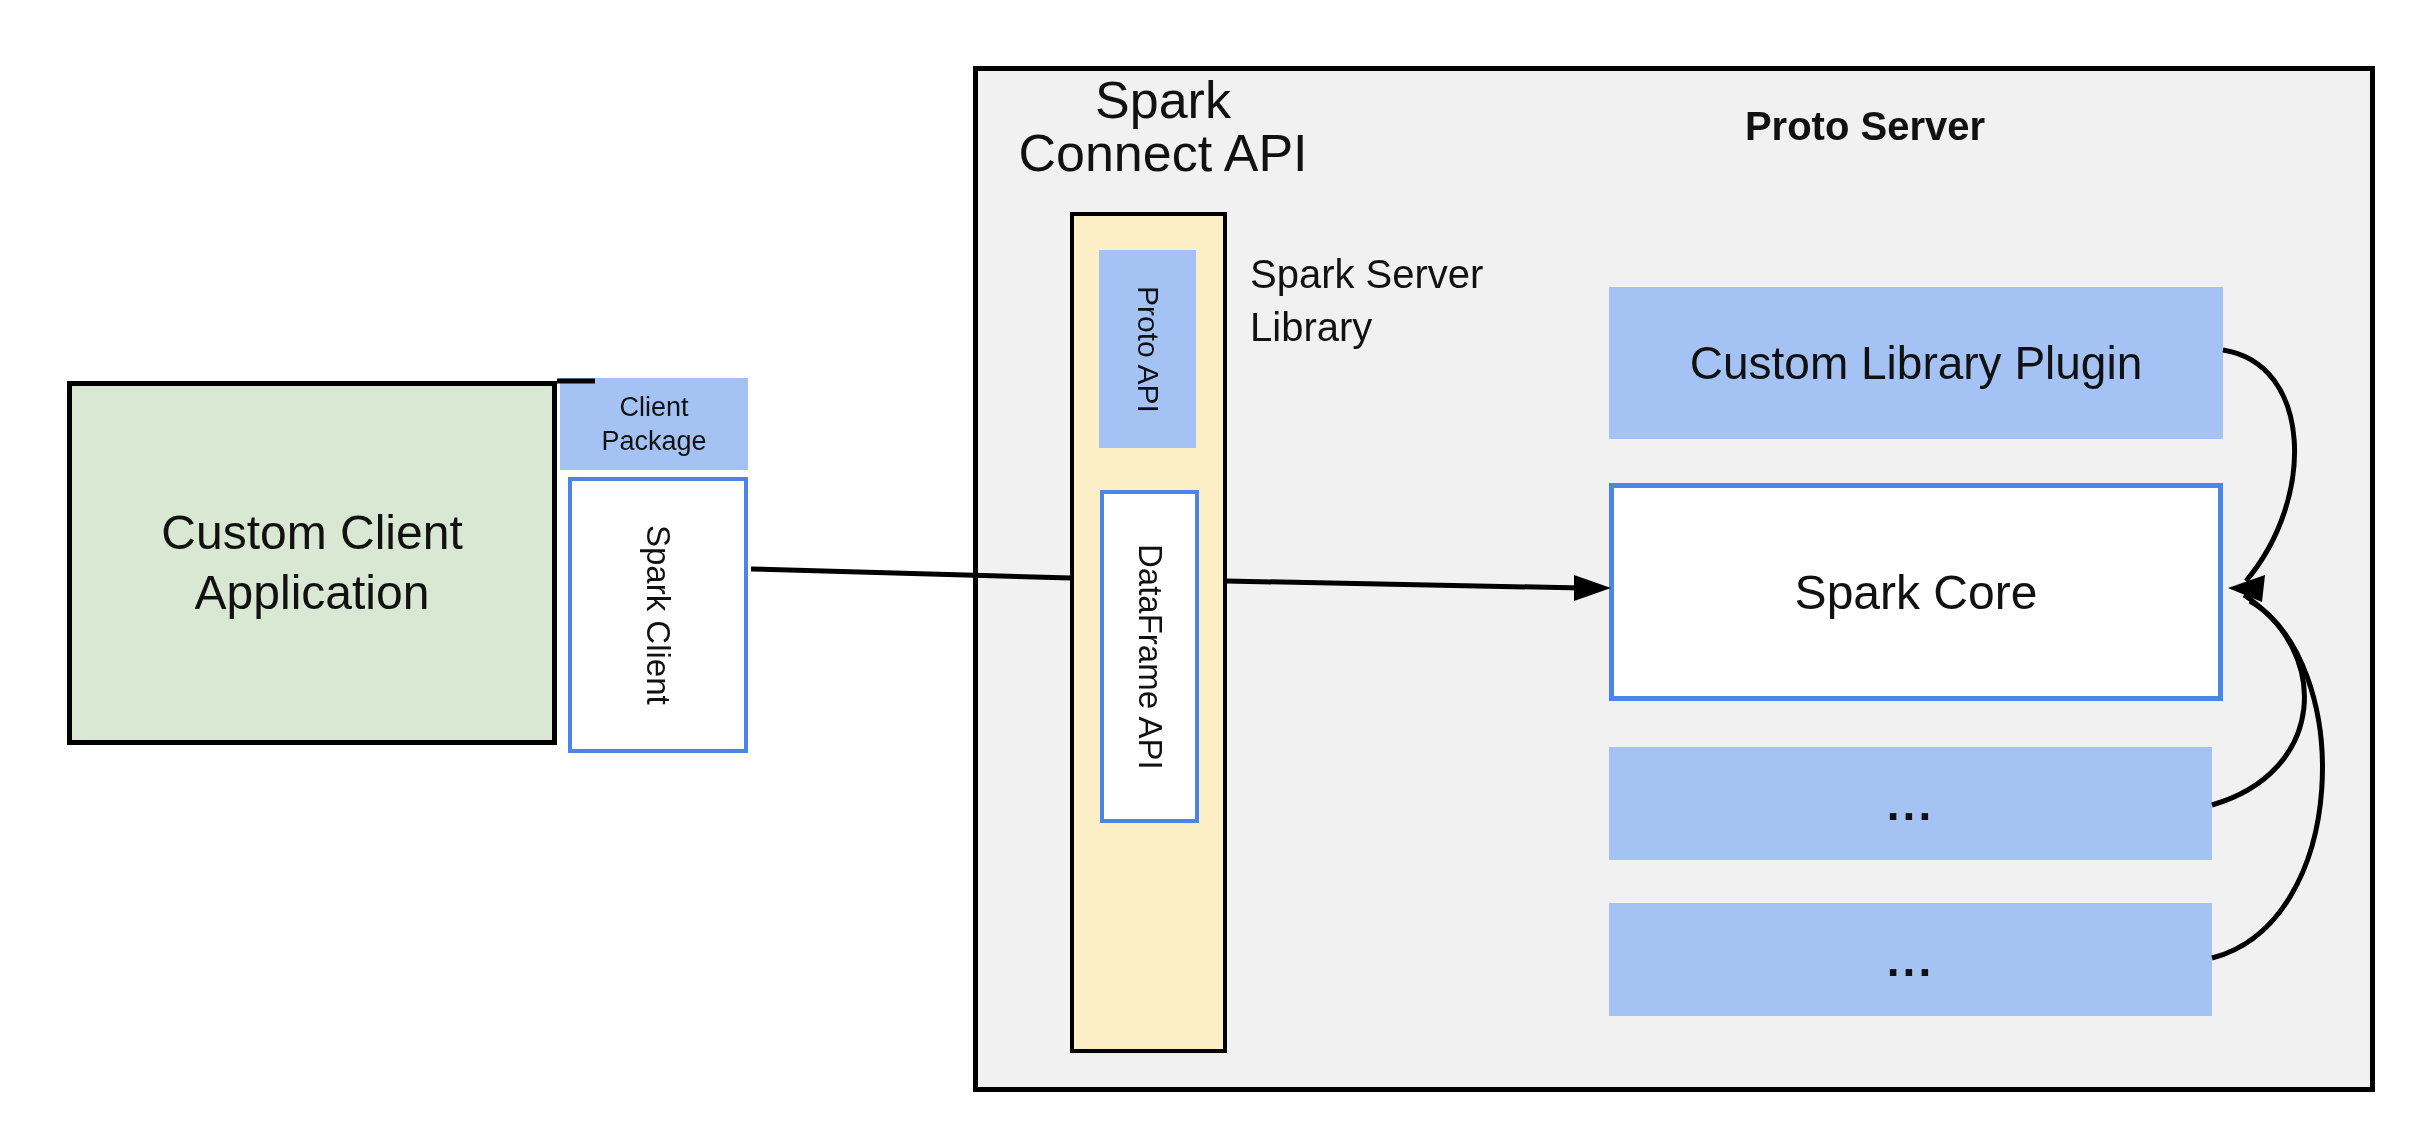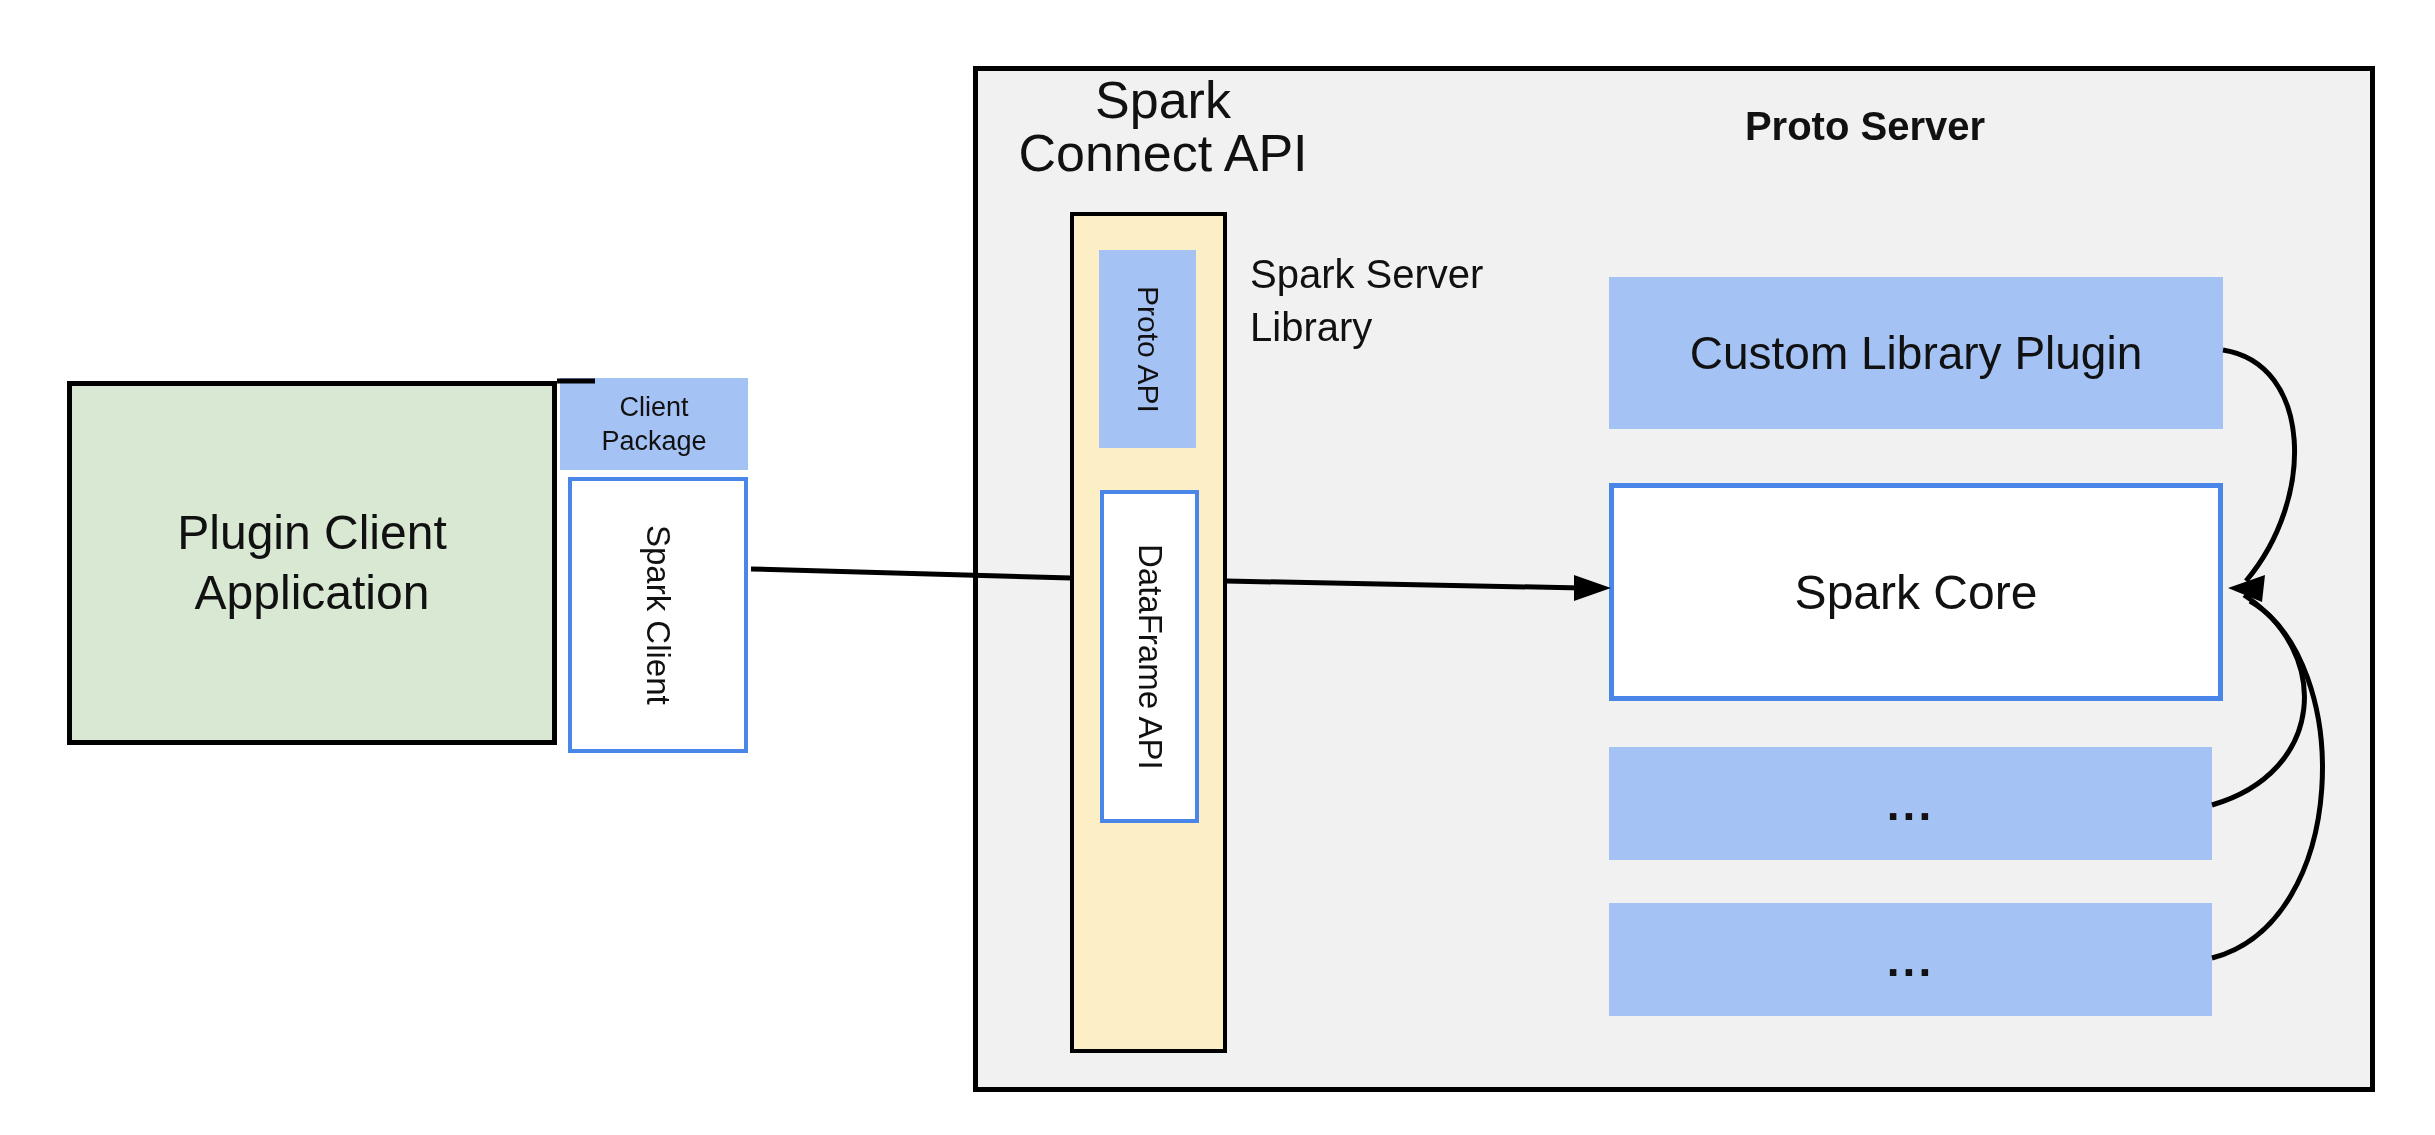--- a/index.html
+++ b/index.html
@@ -68,21 +68,21 @@
     background:#ffffff;border:4px solid var(--blue-border);
   }
   .dataframe-api-label{font-size:33px;}
   .server-library-label{
     left:1250px;top:248px;width:255px;
     font-size:40px;line-height:53px;text-align:left;
   }
 
   
   .custom-plugin{
-    left:1609px;top:277px;width:614px;height:152px;
+    left:1609px;top:287px;width:614px;height:152px;
     background:var(--blue-fill);
   }
   .custom-plugin-label{font-size:46px;}
   .spark-core{
     left:1609px;top:483px;width:614px;height:218px;
     background:#ffffff;border:5px solid var(--blue-border);
   }
   .spark-core-label{font-size:48px;}
   .slot-box{
     left:1609px;width:603px;height:113px;
@@ -91,21 +91,21 @@
   .slot1{top:747px;}
   .slot2{top:903px;}
   .slot-label{font-size:46px;font-weight:bold;letter-spacing:3px;line-height:1;}
 
   .arrow-layer{left:0;top:0;width:2435px;height:1135px;pointer-events:none;z-index:10;}
 </style>
 </head>
 <body>
 
 <div class="abs green-box center">
-  <div class="green-label">Plugin Client Application</div>
+  <div class="green-label">Custom Client Application</div>
 </div>
 
 <div class="abs client-package center">
   <div class="client-package-label">Client Package</div>
 </div>
 
 <div class="abs spark-client-box center">
   <span class="vtext spark-client-label">Spark Client</span>
 </div>
 

